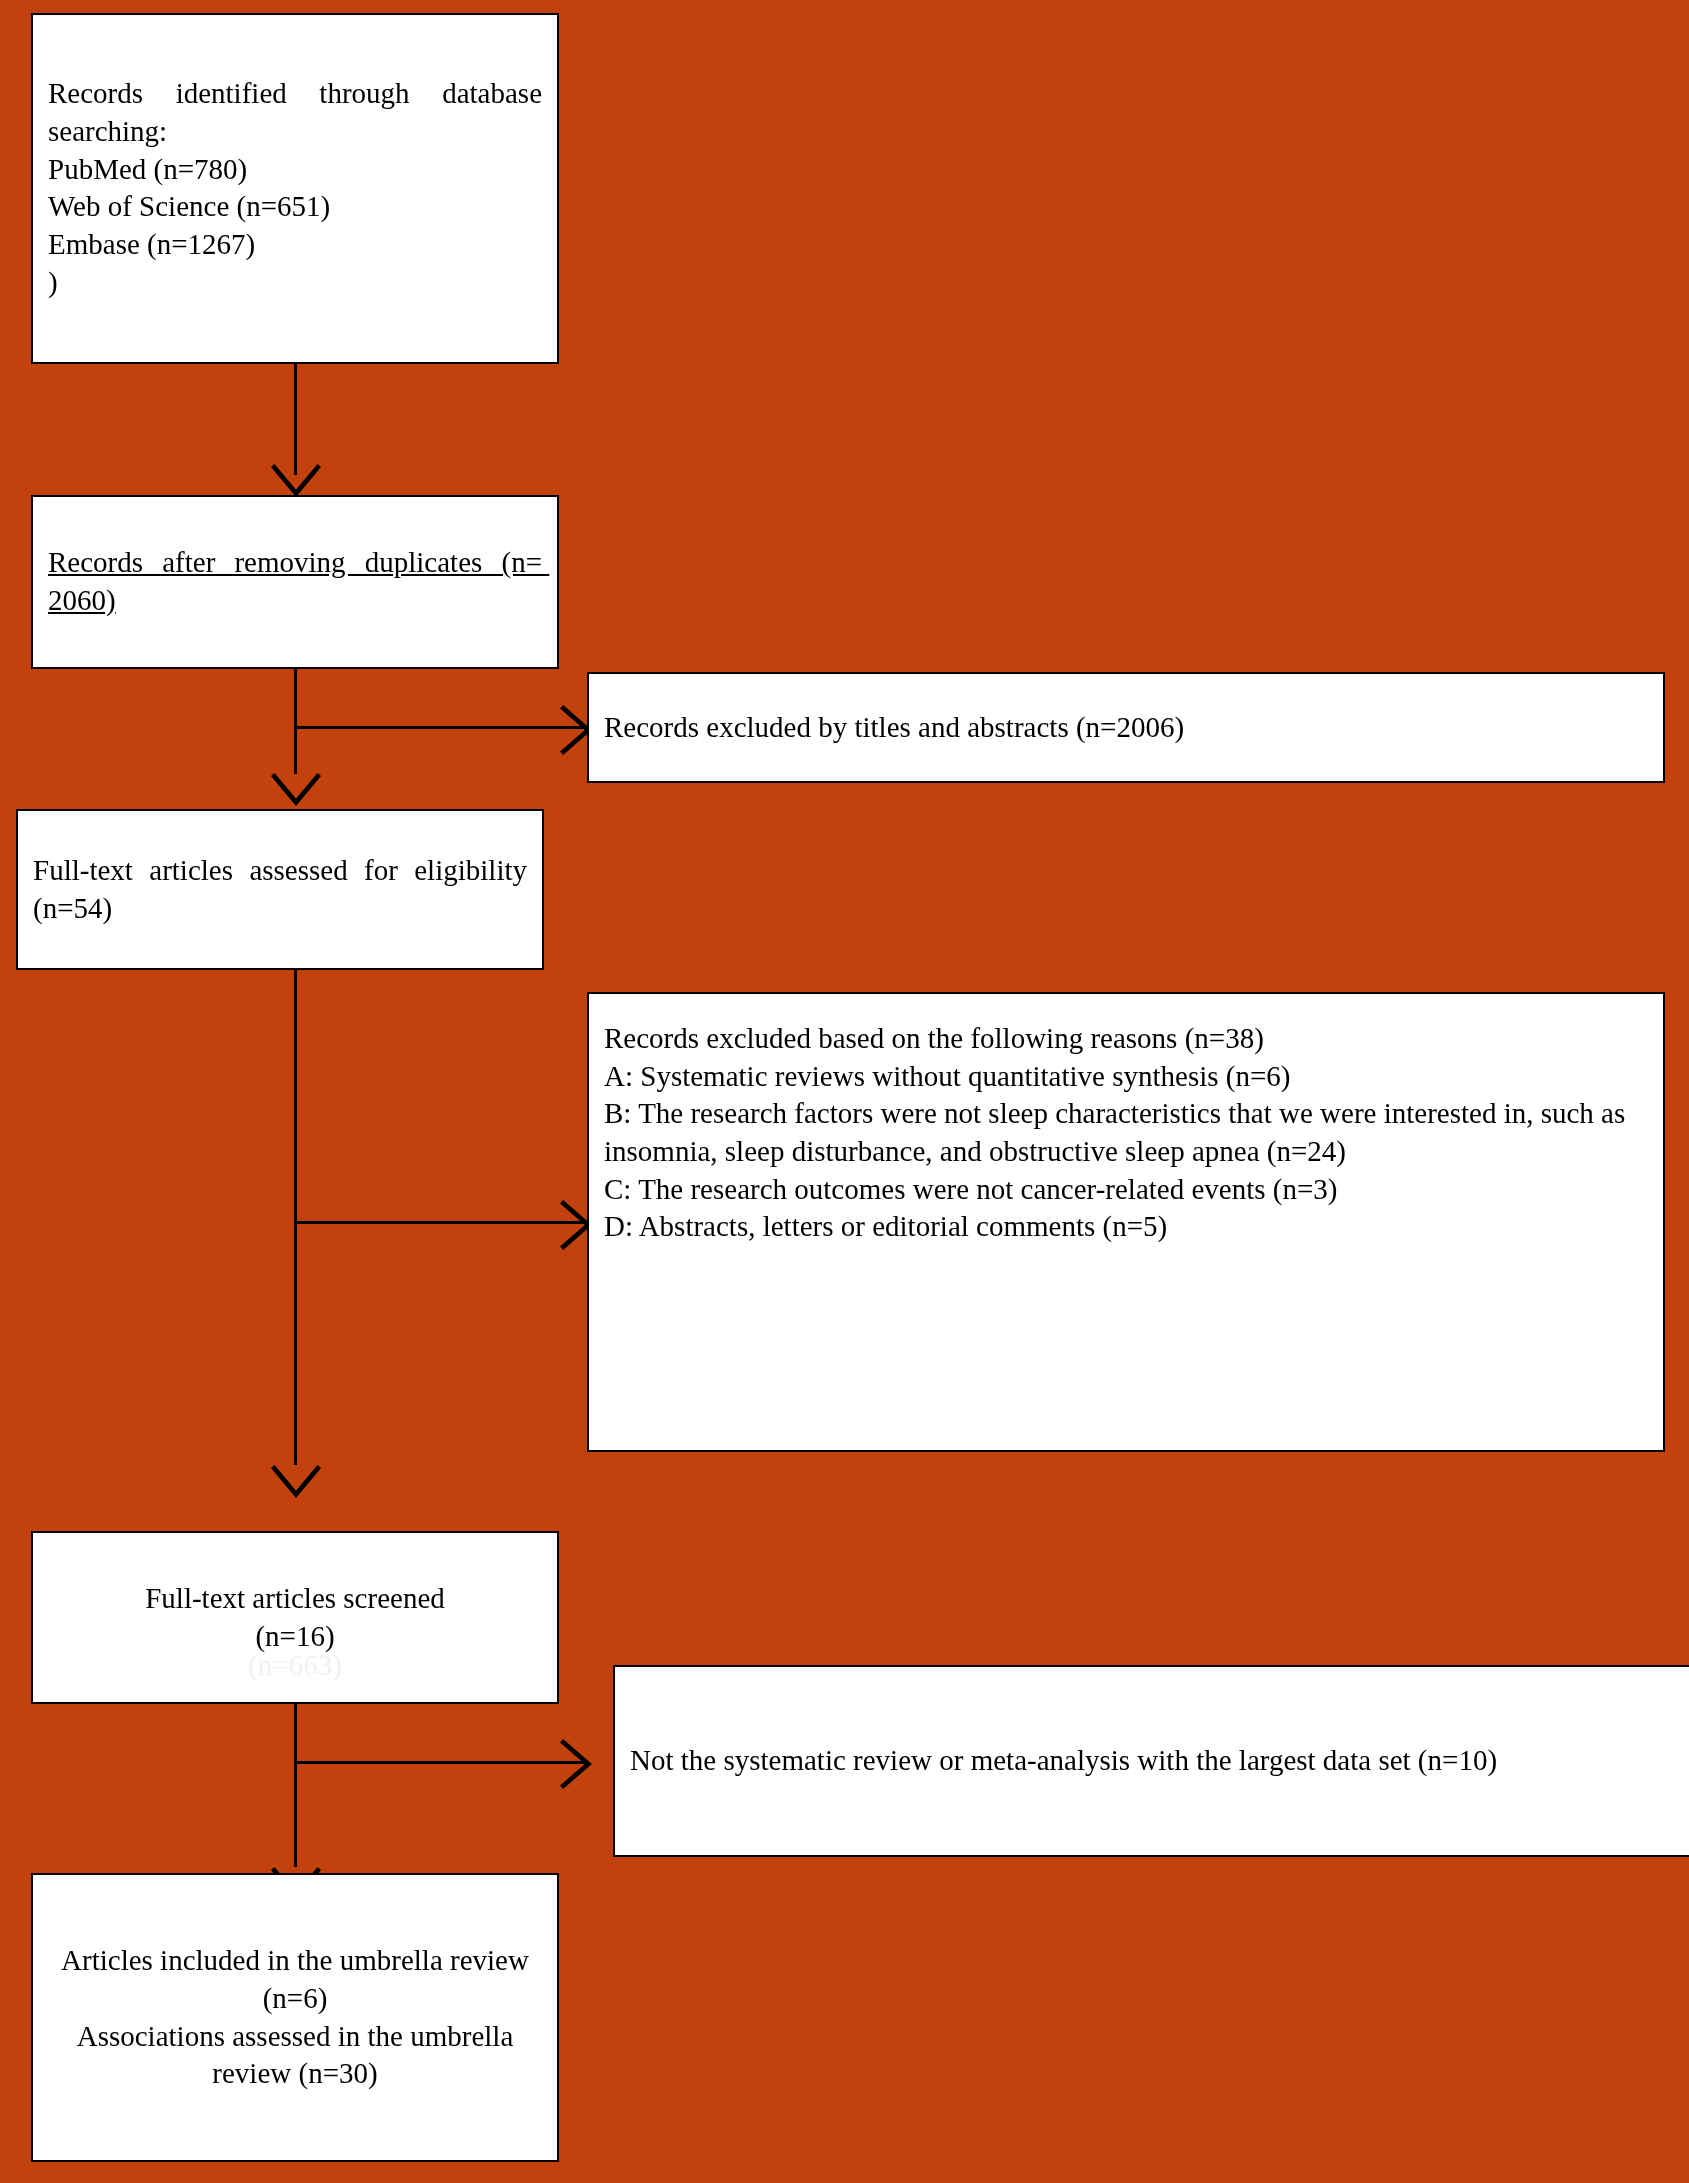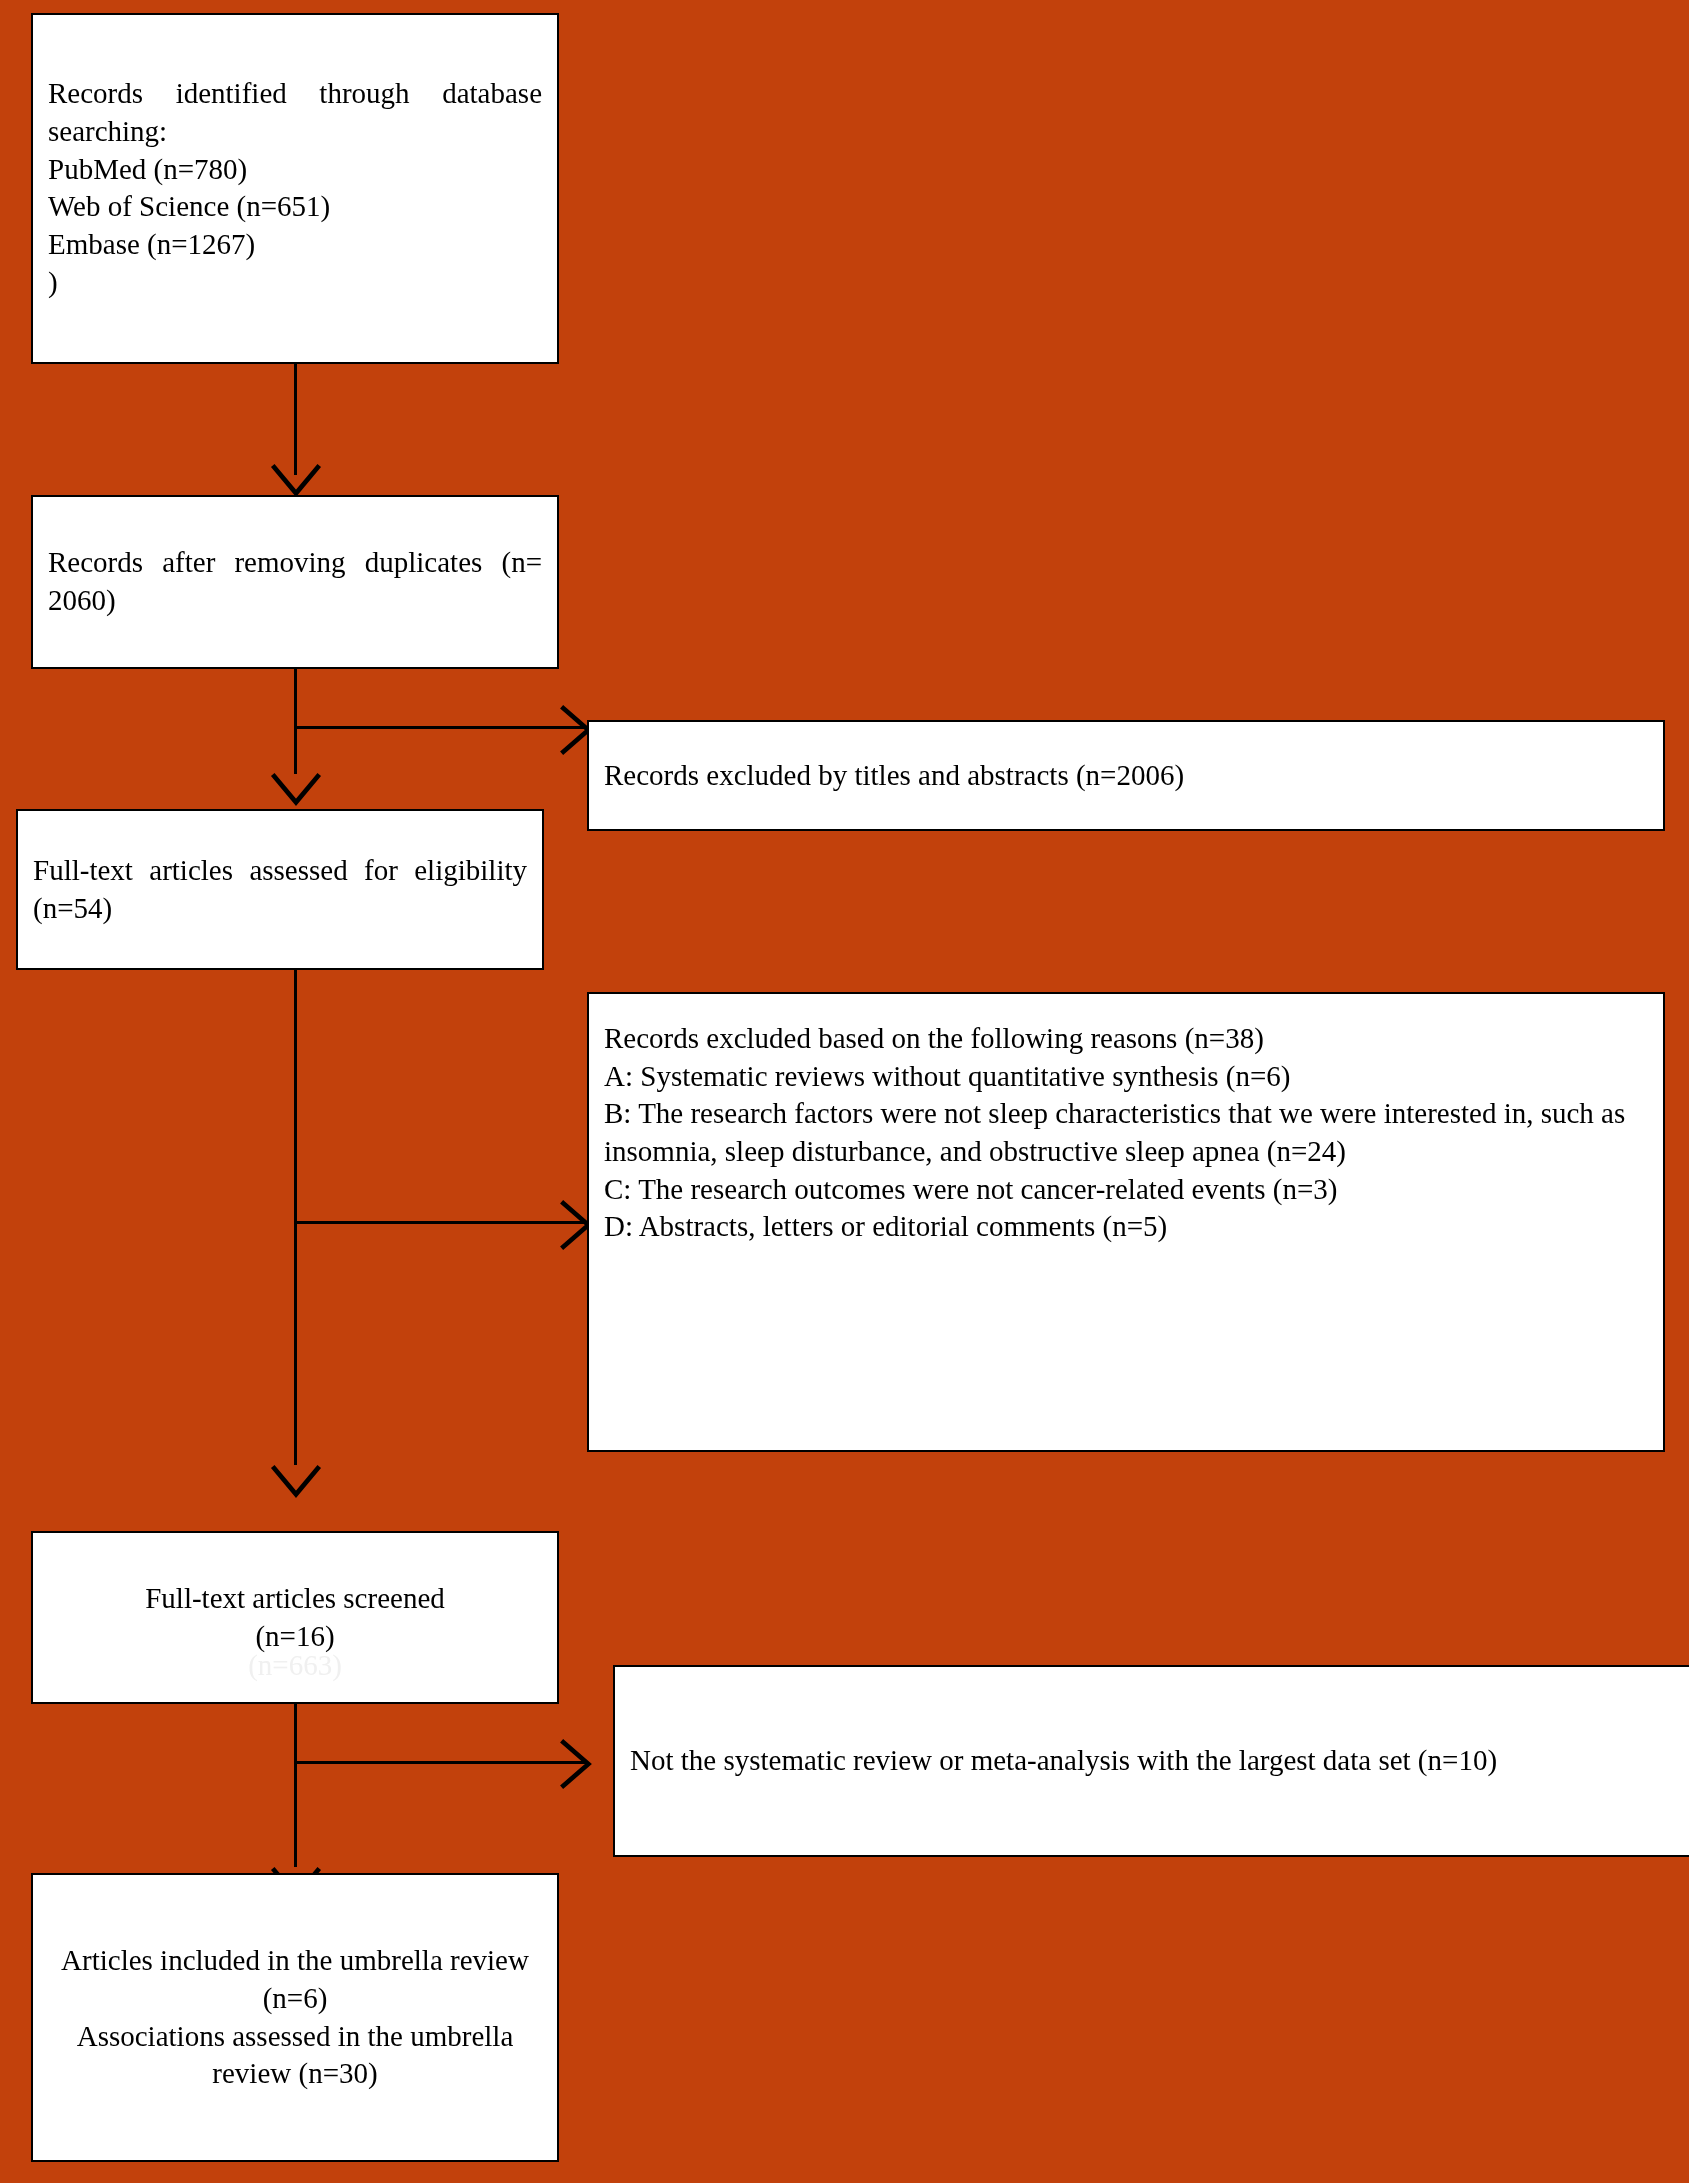--- a/index.html
+++ b/index.html
@@ -87,35 +87,35 @@
 Web of Science (n=651)
 Embase (n=1267)
 )</div>
   </div>
 
   <div class="vline" style="left:294px; top:364px; height:111px;"></div>
   <svg class="arrow-down" style="left:269px; top:448px; width:54px; height:50px;" viewBox="0 0 92 86">
     <path d="M 6 30 L 46 78 L 86 30"></path>
   </svg>
 
-  <div class="box just" style="left:31px; top:495px; width:528px; height:174px;">
+  <div class="box just" style="left:31px; top:495px; width:528px; height:174px;text-decoration:underline;">
     <div class="txt">Records after removing duplicates (n= 2060)</div>
   </div>
 
   <div class="vline" style="left:294px; top:669px; height:105px;"></div>
   <svg class="arrow-down" style="left:269px; top:757px; width:54px; height:50px;" viewBox="0 0 92 86">
     <path d="M 6 30 L 46 78 L 86 30"></path>
   </svg>
 
   <div class="hline" style="left:294px; top:726px; width:291px;"></div>
   <svg class="arrow-right" style="left:543px; top:703px; width:50px; height:54px;" viewBox="0 0 86 92">
     <path d="M 32 6 L 78 46 L 32 86"></path>
   </svg>
 
-  <div class="box left" style="left:587px; top:672px; width:1078px; height:111px;margin-top:48px;">
+  <div class="box left" style="left:587px; top:672px; width:1078px; height:111px;">
     <div class="txt">Records excluded by titles and abstracts (n=2006)</div>
   </div>
 
   <div class="box just" style="left:16px; top:809px; width:528px; height:161px;">
     <div class="txt">Full-text articles assessed for eligibility (n=54)</div>
   </div>
 
   <div class="vline" style="left:294px; top:970px; height:495px;"></div>
   <svg class="arrow-down" style="left:269px; top:1449px; width:54px; height:50px;" viewBox="0 0 92 86">
     <path d="M 6 30 L 46 78 L 86 30"></path>

